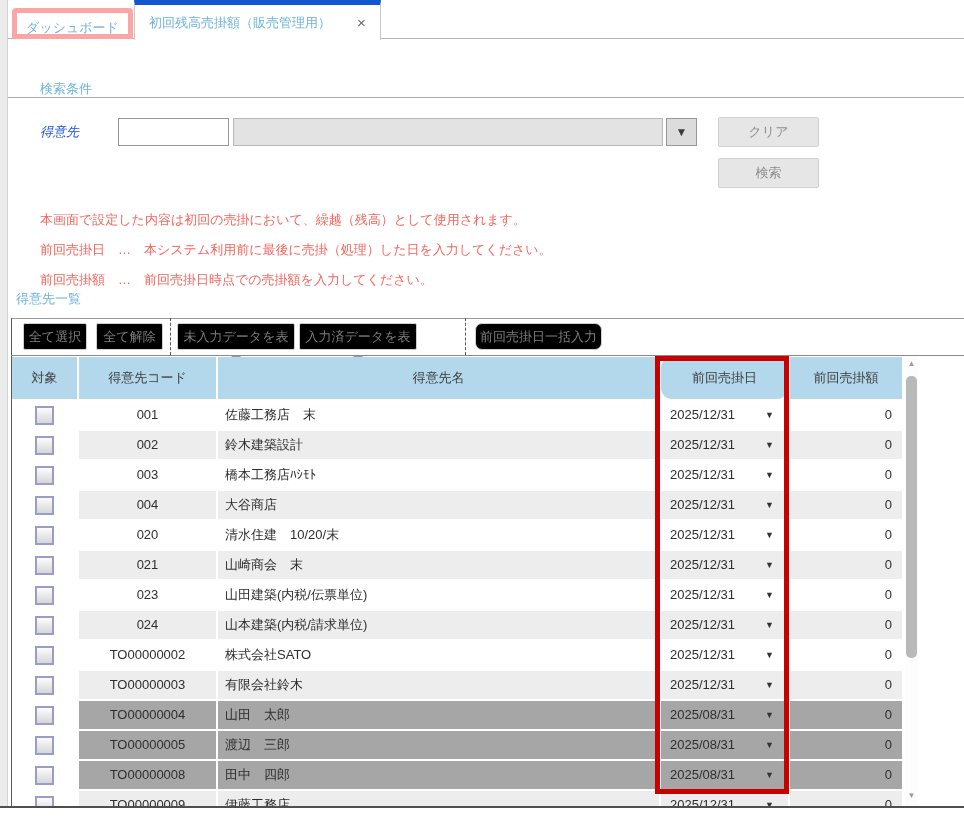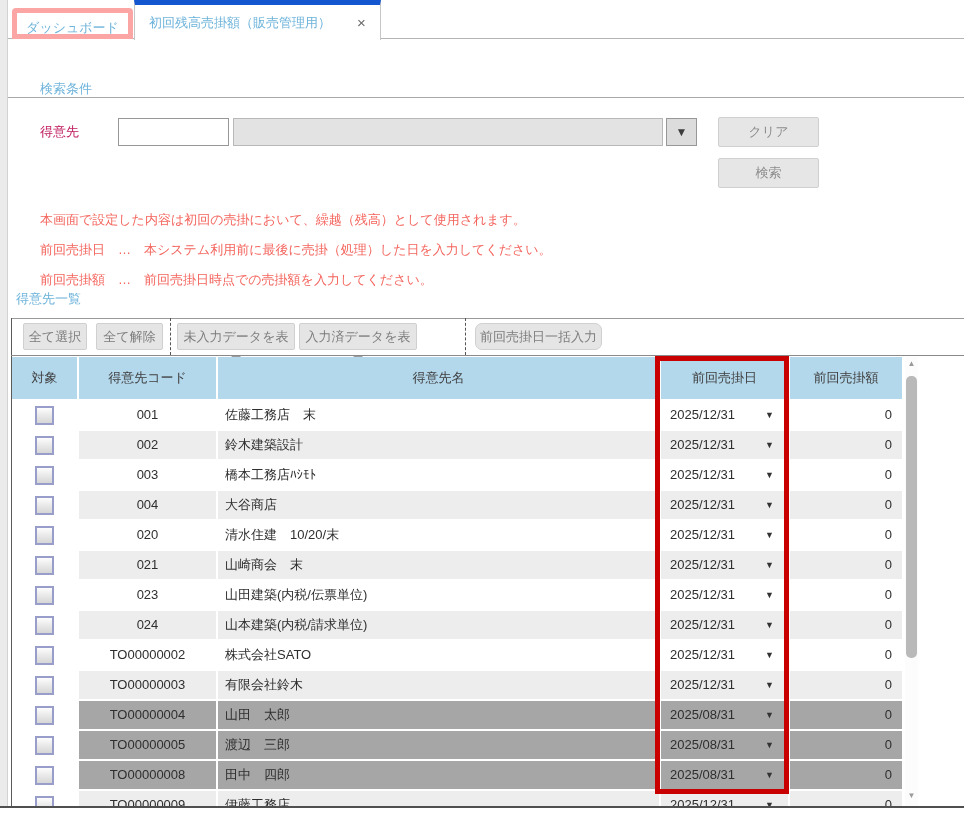--- a/index.html
+++ b/index.html
@@ -15,51 +15,51 @@
   .tab-inactive { left:12px; top:8px; width:121px; height:31px; line-height:29px; border:5px solid #fca5a5; border-radius:4px 4px 0 0; z-index:3; }
   .tab-active { left:134px; top:0; width:247px; height:40px; border-left:1px solid #c6c6c6; border-right:1px solid #c6c6c6; border-top:5px solid #1456d0; z-index:3; display:flex; align-items:center; justify-content:center; gap:26px; }
   .tab-close { color:#6a6a6a; font-size:15px; cursor:pointer; }
   .content-topline { position:absolute; left:8px; top:38px; width:956px; height:1px; background:#b5b5b5; z-index:1; }
 
   
   .section-title { position:absolute; color:#6db3da; font-size:13px; }
   .t-search { left:40px; top:80px; }
   .hline-search { position:absolute; left:8px; top:97px; width:956px; height:1px; background:#a9a9a9; }
 
-  .lbl-customer { position:absolute; left:40px; top:118px; height:28px; line-height:28px; color:#be185d; }
+  .lbl-customer { position:absolute; left:40px; top:118px; height:28px; line-height:28px; color:#1d4ed8;font-style:italic; }
   .inp-code { position:absolute; left:118px; top:118px; width:111px; height:28px; border:1px solid #979797; background:#fff; font:inherit; padding:0 4px; }
   .inp-name { position:absolute; left:233px; top:118px; width:430px; height:28px; border:1px solid #b8b8b8; background:#e3e3e3; }
   .btn-dd { position:absolute; left:666px; top:118px; width:31px; height:28px; background:#dcdcdc; border:1px solid #979797; color:#3c3c3c; font-size:12px; text-align:center; line-height:26px; cursor:pointer; }
   .btn { background:#e6e6e6; border:1px solid #d0d0d0; color:#8b8b8b; font-size:13px; border-radius:2px; text-align:center; cursor:pointer; font-family:inherit; }
   .btn-clear { position:absolute; left:718px; top:117px; width:101px; height:30px; }
   .btn-search { position:absolute; left:718px; top:158px; width:101px; height:30px; }
 
   
   .notice { position:absolute; left:40px; color:#f4655e; font-size:13px; white-space:pre; }
   .n0 { top:211px; } .n1 { top:241px; } .n2 { top:271px; }
   .t-list { left:16px; top:290px; }
 
   
   .grid-topline   { position:absolute; left:11px; top:318px; width:953px; height:1px; background:#9a9a9a; }
   .grid-headline  { position:absolute; left:11px; top:355px; width:953px; height:1px; background:#8a8a8a; }
   .grid-leftline  { position:absolute; left:11px; top:318px; width:1px; height:488px; background:#5a5a5a; }
   .grid-bottomline{ position:absolute; left:0; top:806px; width:964px; height:2px; background:#4f4f4f; }
 
   
-  .tbtn { position:absolute; top:323px; height:27px; line-height:25px; background:#e5e5e5; border:1px solid #d0d0d0; color:#7d7d7d; border-radius:2px; text-align:center; cursor:pointer; font-family:inherit; font-size:13px; }
+  .tbtn { position:absolute; top:323px; height:27px; line-height:25px; background:#000000; border:1px solid #d0d0d0; color:#7d7d7d; border-radius:2px; text-align:center; cursor:pointer; font-family:inherit; font-size:13px; }
   .tb1 { left:23px; width:64px; } .tb2 { left:96px; width:67px; }
   .tb3 { left:177px; width:118px; } .tb4 { left:299px; width:118px; }
   .tb5 { left:475px; width:127px;border-radius:7px; }
   .tsep { position:absolute; top:318px; width:0; height:37px; border-left:1px dashed #555; }
   .ts1 { left:170px; } .ts2 { left:465px; }
 
   
   .thead { position:absolute; left:12px; top:357px; width:890px; height:42px; display:flex; gap:2px; }
   .th { background:#b3d7eb; color:#3f3f3f; text-align:center; line-height:42px; height:42px;font-family:Liberation Serif, serif; }
-  .w-check{ width:65px; } .w-code{ width:137px; } .w-name{ width:441px; } .w-date{ width:127px; } .w-amt{ width:112px; }
+  .w-check{ width:65px; } .w-code{ width:137px; } .w-name{ width:441px; } .w-date{ width:127px;border-radius:11px; } .w-amt{ width:112px; }
 
   
   .tbody { position:absolute; left:12px; top:401px; width:890px; height:405px; overflow:hidden; }
   .trow { display:flex; gap:2px; height:28px; margin-bottom:2px; }
   .cell { height:28px; line-height:28px; color:#2e2e2e; }
   .c-check { width:65px; display:flex; align-items:center; justify-content:center; }
   .c-code { width:137px; text-align:center; }
   .c-name { width:441px; padding-left:7px; white-space:nowrap; overflow:hidden; }
   .c-date { width:127px; padding-left:9px; position:relative; cursor:pointer; }
   .c-date .dd { position:absolute; right:14px; top:0; font-size:9px; color:#333; }

